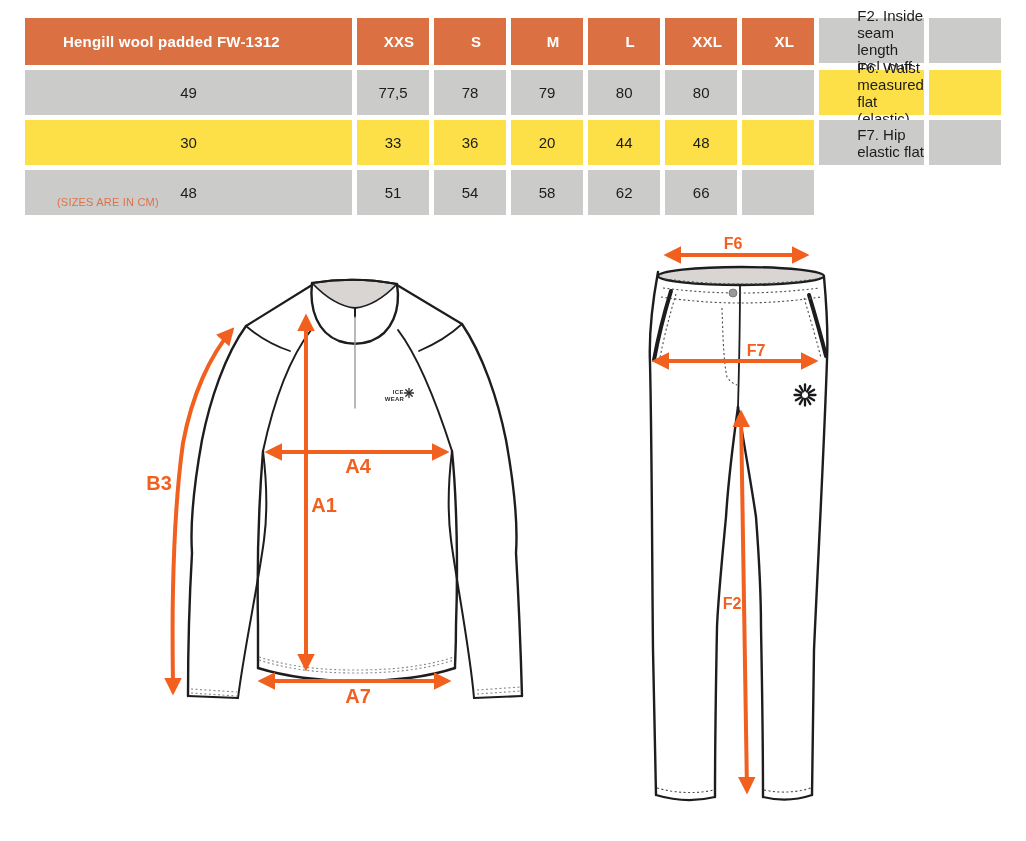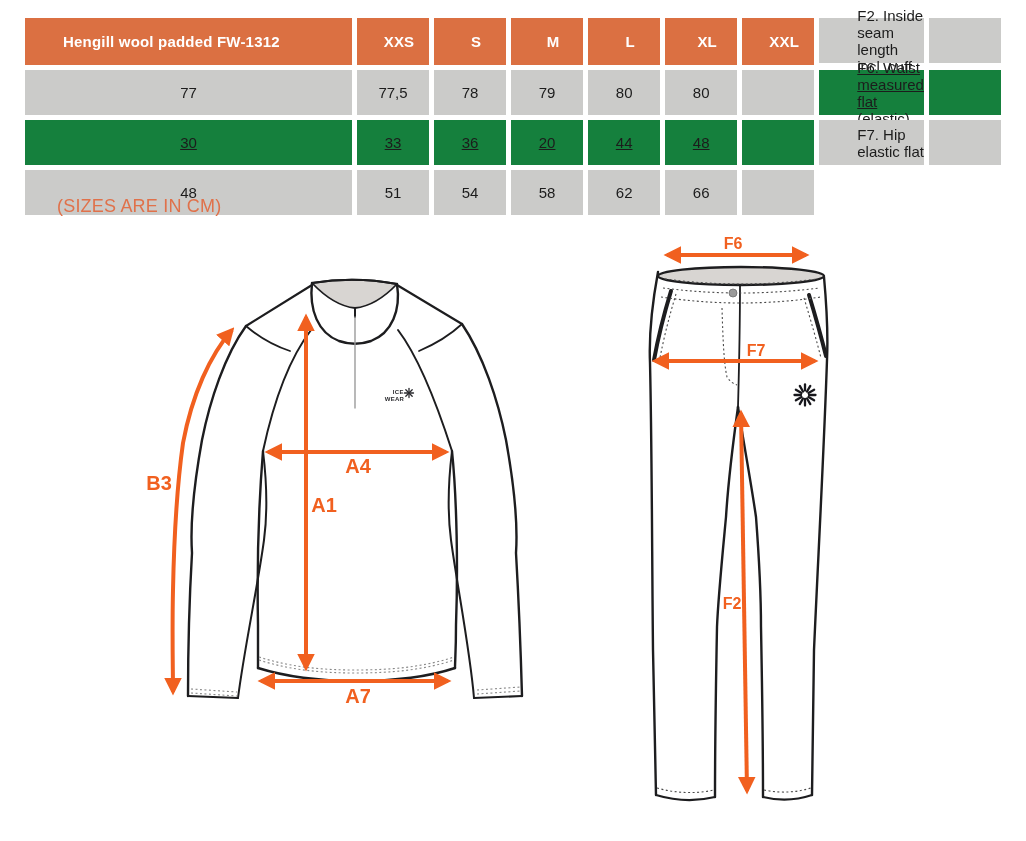--- a/index.html
+++ b/index.html
@@ -8,46 +8,46 @@
 
   
   .tbl { position:absolute; left:25px; top:18px; width:976px;
          display:grid; grid-template-columns:327px repeat(8, 1fr);
          column-gap:5px; row-gap:5px; }
   .cell { display:flex; align-items:center; justify-content:center;
           font-size:15px; color:#1c1c1c; }
   .th   { background:#DB7042; color:#ffffff; font-weight:bold; height:47px; letter-spacing:0.2px;padding-left:12px; }
   .td   { height:45px; }
   .dark  { background:#CBCBC9; }
-  .light { background:#15803d;text-decoration:underline; }
+  .light { background:#fde047; }
   .lbl  { justify-content:flex-start; padding-left:38px; }
 
-  .note { position:absolute; left:57px; top:196px; font-size:18px;
+  .note { position:absolute; left:57px; top:196px; font-size:11px;
           color:#E0714A; letter-spacing:0.2px; }
 
   .diagram { position:absolute; }
   svg text { font-family:"Liberation Sans", sans-serif; }
 </style>
 </head>
 <body>
 
 <div class="page">
 
   <div class="tbl">
     <div class="cell th lbl">Hengill wool padded FW-1312</div>
     <div class="cell th">XXS</div>
     <div class="cell th">S</div>
     <div class="cell th">M</div>
     <div class="cell th">L</div>
+    <div class="cell th">XXL</div>
     <div class="cell th">XL</div>
-    <div class="cell th">XXL</div>
 
     <div class="cell td dark lbl">F2. Inside seam length incl. cuff</div>
     <div class="cell td dark"></div>
-    <div class="cell td dark">77</div>
+    <div class="cell td dark">49</div>
     <div class="cell td dark">77,5</div>
     <div class="cell td dark">78</div>
     <div class="cell td dark">79</div>
     <div class="cell td dark">80</div>
     <div class="cell td dark">80</div>
     <div class="cell td dark"></div>
 
     <div class="cell td light lbl">F6. Waist measured flat (elastic)</div>
     <div class="cell td light"></div>
     <div class="cell td light">30</div>

